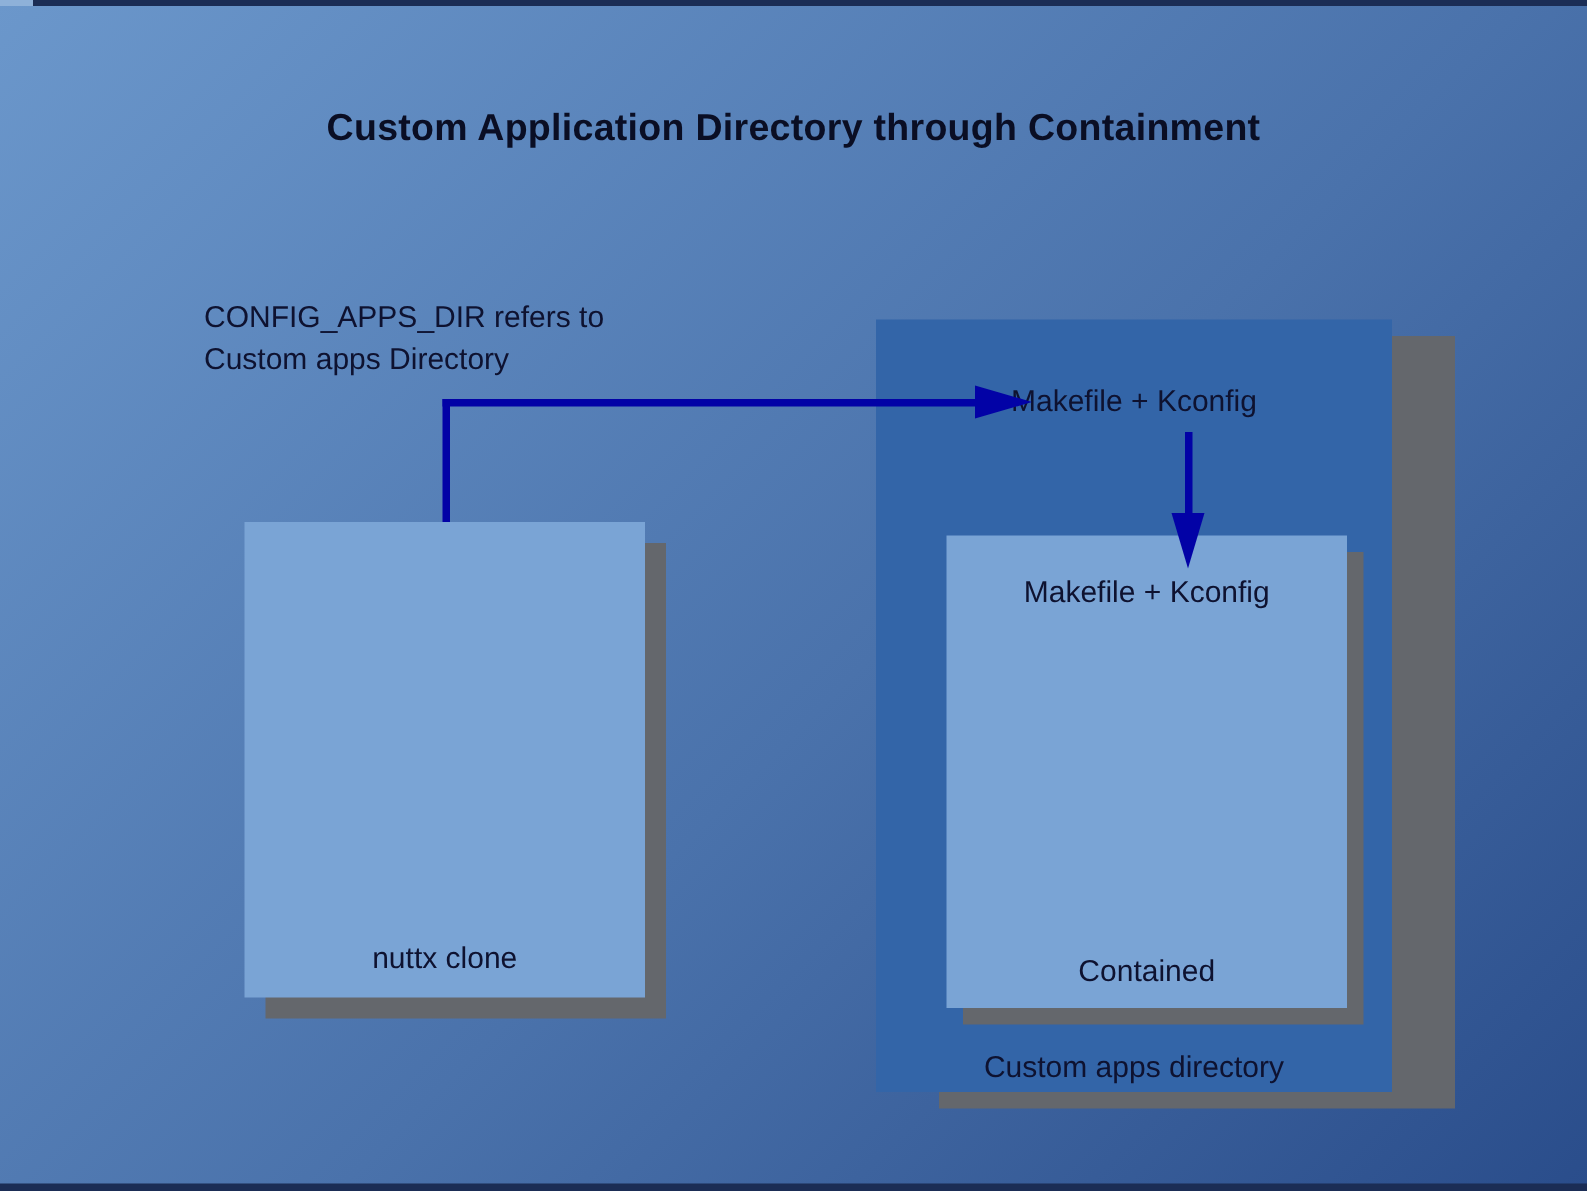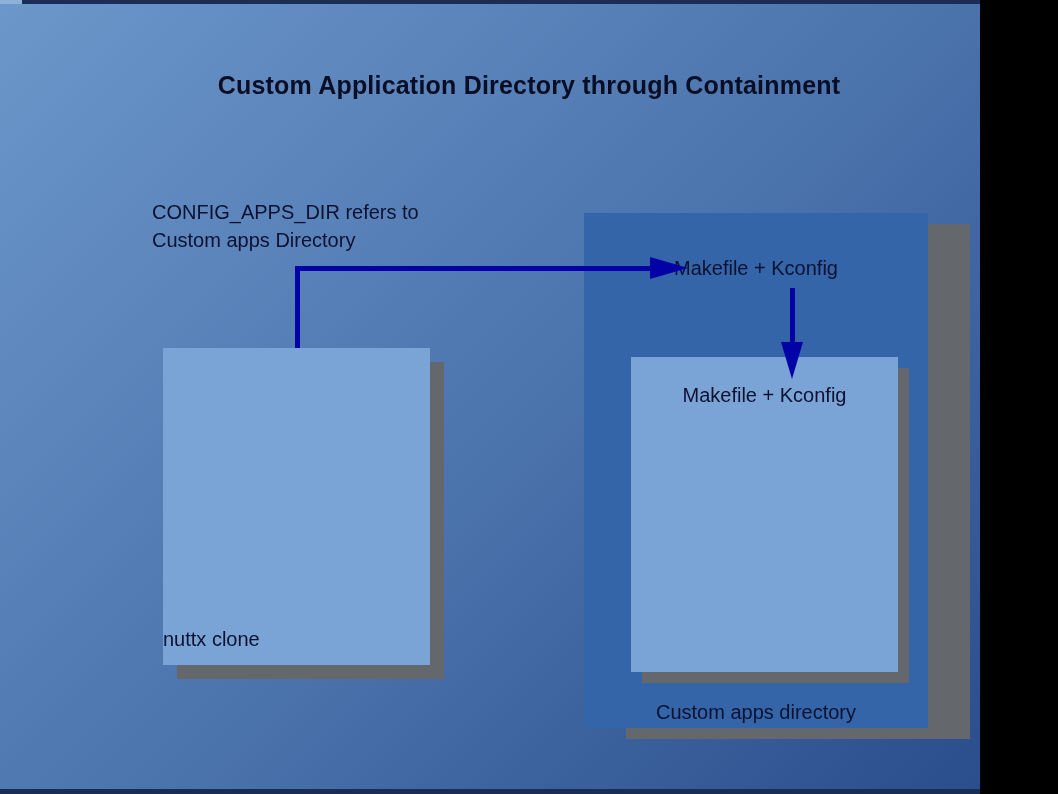--- a/index.html
+++ b/index.html
@@ -3,21 +3,21 @@
 <meta charset="utf-8">
 <style>
   html, body {
     margin: 0;
     padding: 0;
     background: #000;
     font-family: "Liberation Sans", sans-serif;
   }
   .stage {
     position: relative;
-    width: 980px;
+    width: 1058px;
     height: 794px;
     overflow: hidden;
     background: linear-gradient(135deg, var(--bg-from, #6B97CB) 0%, var(--bg-mid, #4A72AB) 55%, var(--bg-to, #2A4D8B) 100%);
     color: var(--text-dark, #0E1230);
   }
 
   
   .strip {
     position: absolute;
     left: 0;
@@ -46,21 +46,20 @@
     color: var(--title-color, #0A0E24);
   }
 
   .annotation {
     position: absolute;
     left: 136px;
     top: 198px;
     font-size: 20px;
     line-height: 28px;
     color: var(--text-dark, #0E1230);
-    margin-left: 16px;
   }
 
   
   .shadow {
     position: absolute;
     background: var(--shadow, #64676C);
     z-index: 1;
   }
   .nuttx-shadow   { left: 177px; top: 362px; width: 267px; height: 317px; }
   .custom-shadow  { left: 626px; top: 224px; width: 344px; height: 515px; }
@@ -68,21 +67,21 @@
 
   
   .nuttx-box {
     position: absolute;
     left: 163px; top: 348px;
     width: 267px; height: 317px;
     background: var(--box-light, #7AA4D5);
     z-index: 2;
     display: flex;
     align-items: flex-end;
-    justify-content: flex-start;
+    justify-content: center;
   }
   .nuttx-box .box-label {
     font-size: 20px;
     padding-bottom: 14px;
   }
 
   
   .custom-apps-box {
     position: absolute;
     left: 584px; top: 213px;
@@ -183,20 +182,21 @@
   </div>
 
   <div class="custom-apps-box">
     <div class="makefile-top-label">Makefile + Kconfig</div>
 
     <div class="shadow contained-shadow"></div>
 
     <div class="contained-box">
       <div class="makefile-inner-label">Makefile + Kconfig</div>
       <div class="contained-label">
+        <div>Contained</div>
       </div>
     </div>
 
     <div class="custom-caption">Custom apps directory</div>
   </div>
 
   <div class="arrow-seg elbow-v"></div>
   <div class="arrow-seg elbow-h"></div>
   <div class="head-right"></div>
 

